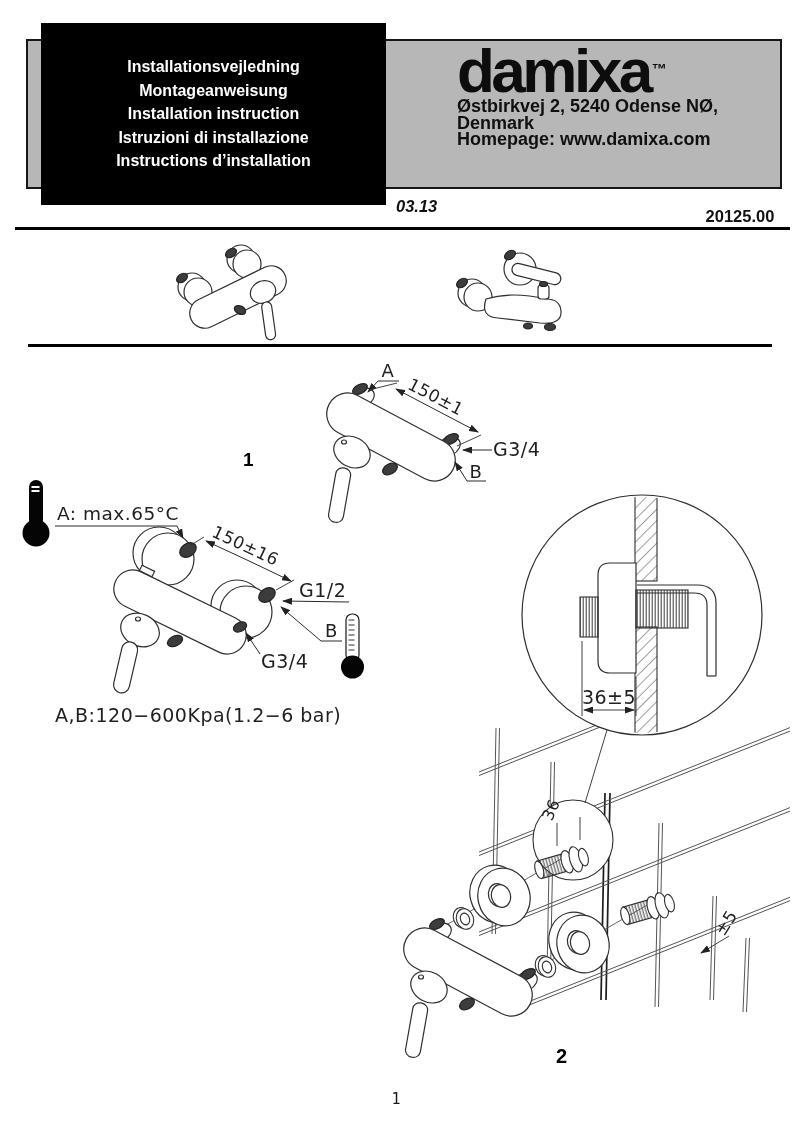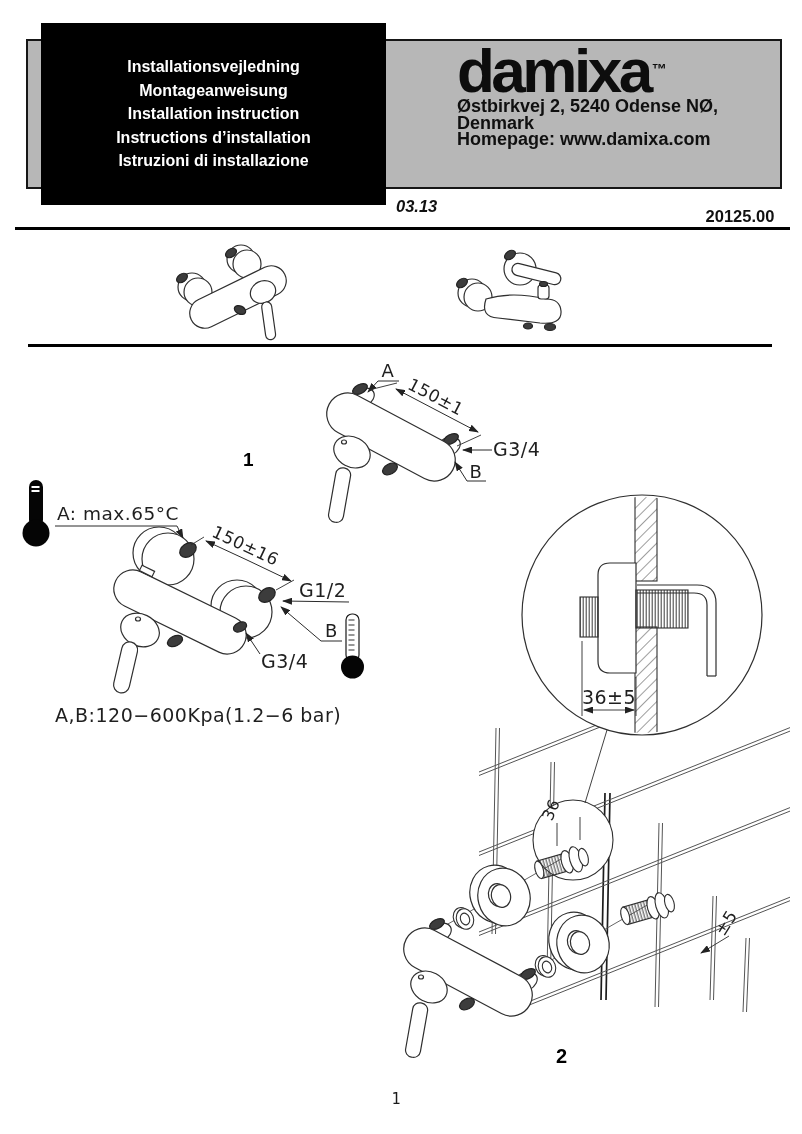--- a/index.html
+++ b/index.html
@@ -40,22 +40,22 @@
 <div class="abs" id="brand-block">
   <div id="logo-line"><span>damixa</span><span class="tm">™</span></div>
   <div class="addr">Østbirkvej 2, 5240 Odense NØ, Denmark</div>
   <div class="addr">Homepage: www.damixa.com</div>
 </div>
 
 <div class="abs" id="lang-box">
   <div>Installationsvejledning</div>
   <div>Montageanweisung</div>
   <div>Installation instruction</div>
+  <div>Istruzioni di installazione</div>
   <div>Instructions d’installation</div>
-  <div>Istruzioni di installazione</div>
 </div>
 
 <div class="abs" id="rev-date">03.13</div>
 <div class="abs" id="doc-num">20125.00</div>
 <div class="abs rule" id="rule-top"></div>
 <div class="abs rule" id="rule-mid"></div>
 
 <svg id="art" class="abs" viewBox="0 0 802 1134">
   <defs>
     <pattern id="hatch" patternUnits="userSpaceOnUse" width="8" height="8" patternTransform="rotate(45)">

